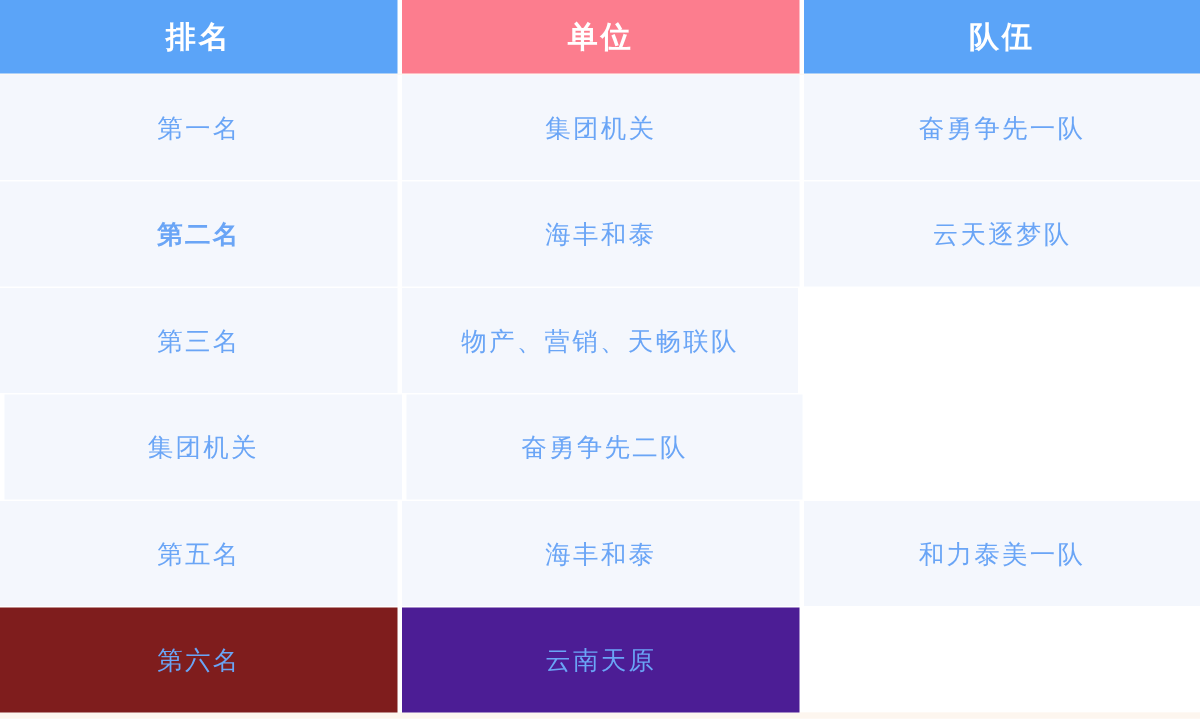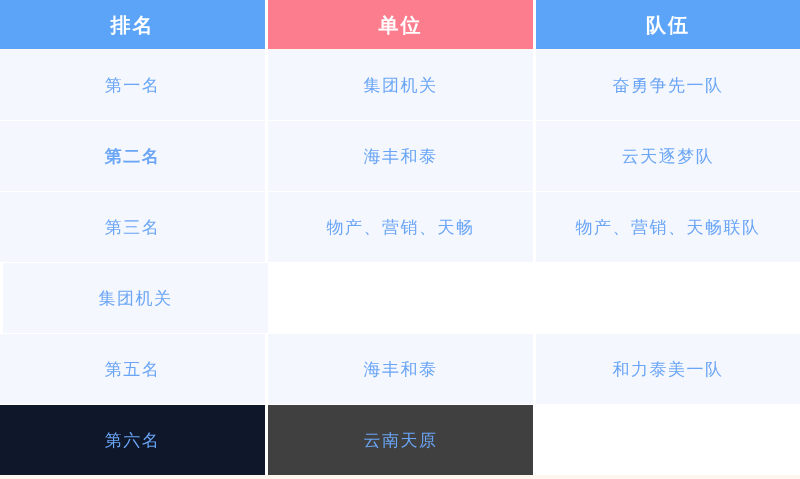--- a/index.html
+++ b/index.html
@@ -124,51 +124,51 @@
       </div>
       <div class="td td-team" style="background: rgb(244, 247, 253); color: rgb(106, 165, 246);">
         <span>云天逐梦队</span>
       </div>
     </div>
 
     <div class="tr">
       <div class="td td-rank" style="background: rgb(244, 247, 253); color: rgb(106, 165, 246);">
         <span>第三名</span>
       </div>
-      <div class="td td-unit" style="background: rgb(244, 247, 253); color: rgb(106, 165, 246);">
-        <span>物产、营销、天畅</span>
-      </div>
       <div class="td td-team" style="background: rgb(244, 247, 253); color: rgb(106, 165, 246);">
         <span>物产、营销、天畅联队</span>
       </div>
     </div>
 
     <div class="tr">
       <div class="td td-unit" style="background: rgb(244, 247, 253); color: rgb(106, 165, 246);">
         <span>集团机关</span>
+      </div>
+      <div class="td td-team" style="background: rgb(244, 247, 253); color: rgb(106, 165, 246);">
+        <span>奋勇争先二队</span>
       </div>
     </div>
 
     <div class="tr">
       <div class="td td-rank" style="background: rgb(244, 247, 253); color: rgb(106, 165, 246);">
         <span>第五名</span>
       </div>
       <div class="td td-unit" style="background: rgb(244, 247, 253); color: rgb(106, 165, 246);">
         <span>海丰和泰</span>
       </div>
       <div class="td td-team" style="background: rgb(244, 247, 253); color: rgb(106, 165, 246);">
         <span>和力泰美一队</span>
       </div>
     </div>
 
     <div class="tr">
-      <div class="td td-rank" style="background: #0f172a; color: rgb(106, 165, 246);">
+      <div class="td td-rank" style="background: #7f1d1d; color: rgb(106, 165, 246);">
         <span>第六名</span>
       </div>
-      <div class="td td-unit" style="background: #404040; color: rgb(106, 165, 246);">
+      <div class="td td-unit" style="background: #4c1d95; color: rgb(106, 165, 246);">
         <span>云南天原</span>
       </div>
     </div>
 
   </div>
 
   <div class="footer-strip" style="background: rgb(253, 246, 239);"></div>
 
 </div>
 

